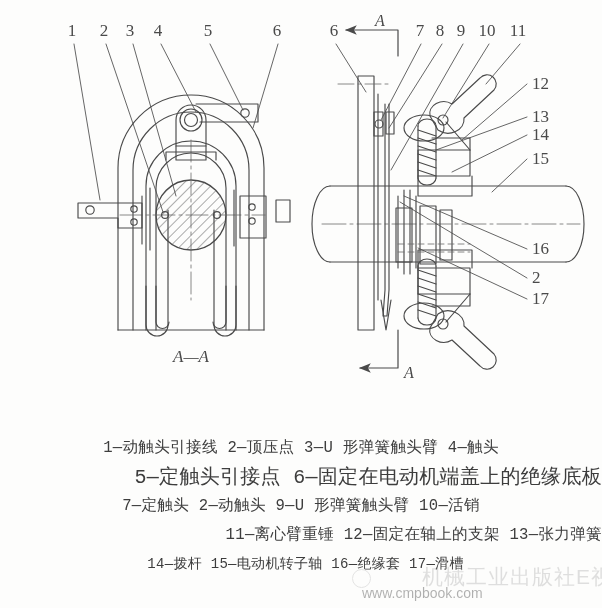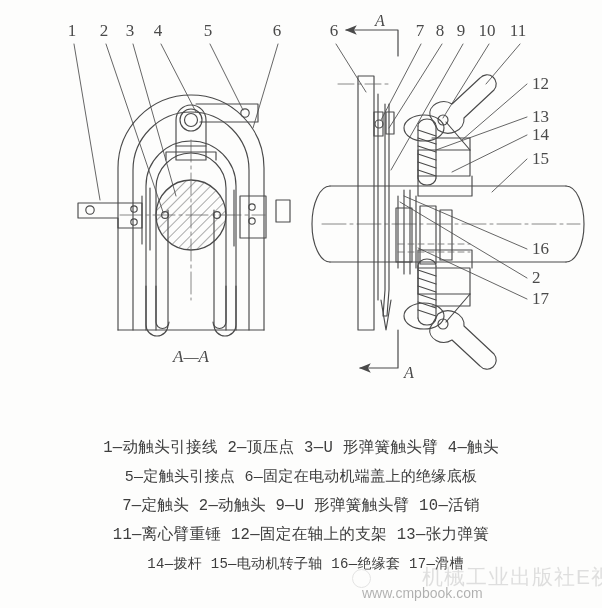--- a/index.html
+++ b/index.html
@@ -47,23 +47,23 @@
     display:block;
     white-space:nowrap;
     margin:0;
     padding:0;
     height:29px;
     line-height:29px;
     letter-spacing:0.3px;
     font-family:Liberation Mono, monospace;
   }
   #cap-l1{ font-size:15.6px; }
-  #cap-l2{ font-size:15px; }
+  #cap-l2{ font-size:20px;text-align:right; }
   #cap-l3{ font-size:15.6px; }
-  #cap-l4{ font-size:15.6px; }
+  #cap-l4{ font-size:15.6px;text-align:right; }
   #cap-l5{ font-size:14px;padding-left:9px; }
 
   
   #watermark{
     position:absolute;
     left:352px; top:563px;
     width:250px; height:42px;
     pointer-events:none;
     opacity:.30;
     overflow:hidden;

